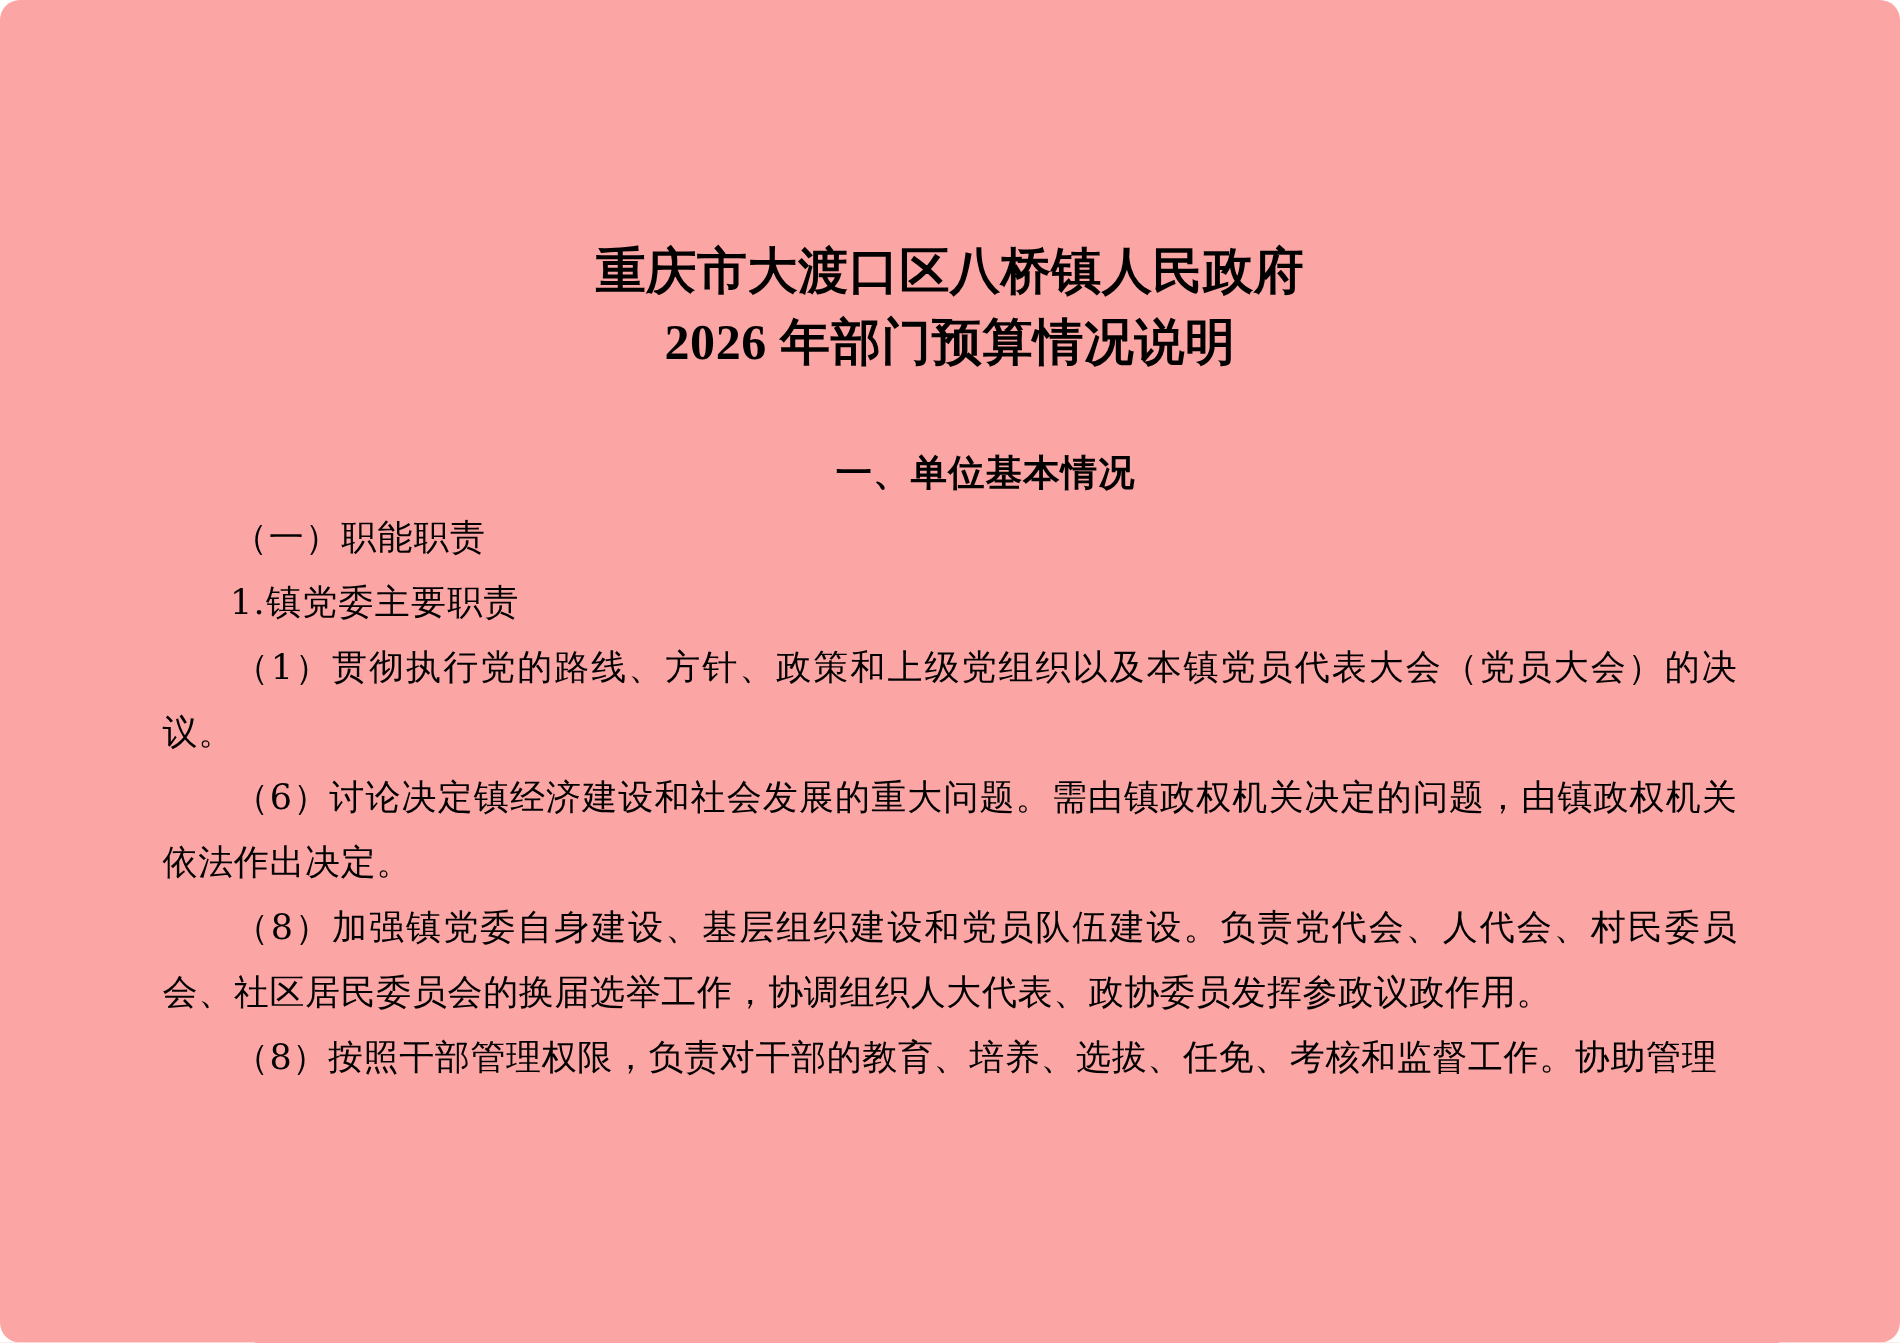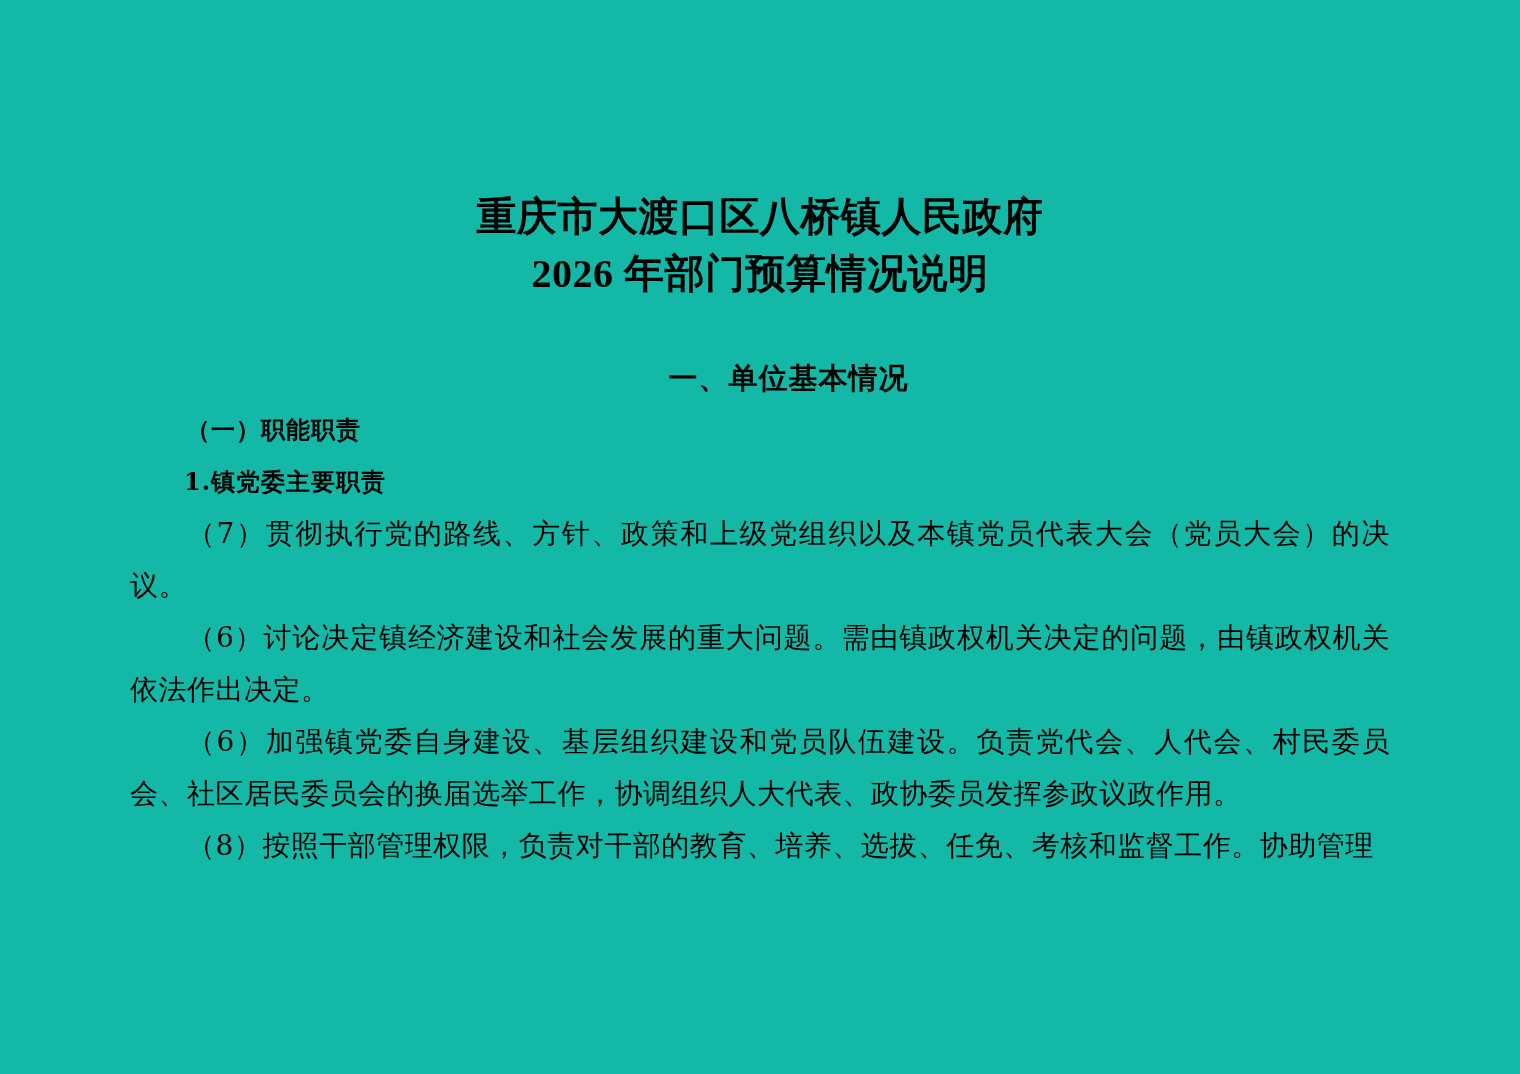--- a/index.html
+++ b/index.html
@@ -5,22 +5,23 @@
   * { margin: 0; padding: 0; box-sizing: border-box; }
   html, body { background: #ffffff; }
   body {
     font-family: "DejaVu Serif", "Liberation Serif", serif;
     color: #000000;
   }
   .page {
     position: relative;
     width: 1520px;
     height: 1074px;
-    background: #14b8a6;
+    background: #fca5a5;
     overflow: hidden;
+    border-radius: 16px;
   }
   
   .doc-title {
     padding-top: 188px;
     text-align: center;
     font-family: "Liberation Serif", "DejaVu Serif", serif;
     font-weight: 700;
     font-size: 40px;
     line-height: 57px;
     letter-spacing: 0.5px;
@@ -37,22 +38,22 @@
     font-family: "DejaVu Sans", "Liberation Sans", sans-serif;
     font-weight: 700;
     font-size: 29px;
     line-height: 52px;
     text-indent: 57px;
     text-align: center;
     letter-spacing: 1px;
   }
   .h-subsection,
   .h-item {
-    font-weight: 700;
-    font-size: 24px;
+    font-weight: 400;
+    font-size: 28px;
     line-height: 52px;
     text-indent: 56px;
     text-align: left;
     letter-spacing: 1px;
   }
   .h-item { text-indent: 54px; }
   .body-para {
     text-indent: 57px;
     letter-spacing: 0.5px;
   }
@@ -68,24 +69,24 @@
   </header>
 
   <main class="doc-body">
 
     <div class="h-section">一、单位基本情况</div>
 
     <div class="h-subsection">（一）职能职责</div>
 
     <div class="h-item">1.镇党委主要职责</div>
 
-    <p class="body-para">（7）贯彻执行党的路线、方针、政策和上级党组织以及本镇党员代表大会（党员大会）的决议。</p>
+    <p class="body-para">（1）贯彻执行党的路线、方针、政策和上级党组织以及本镇党员代表大会（党员大会）的决议。</p>
 
     <p class="body-para">（6）讨论决定镇经济建设和社会发展的重大问题。需由镇政权机关决定的问题，由镇政权机关依法作出决定。</p>
 
 
-    <p class="body-para">（6）加强镇党委自身建设、基层组织建设和党员队伍建设。负责党代会、人代会、村民委员会、社区居民委员会的换届选举工作，协调组织人大代表、政协委员发挥参政议政作用。</p>
+    <p class="body-para">（8）加强镇党委自身建设、基层组织建设和党员队伍建设。负责党代会、人代会、村民委员会、社区居民委员会的换届选举工作，协调组织人大代表、政协委员发挥参政议政作用。</p>
 
     <p class="body-para">（8）按照干部管理权限，负责对干部的教育、培养、选拔、任免、考核和监督工作。协助管理</p>
 
   </main>
 
 </div>
 
 </body></html>

